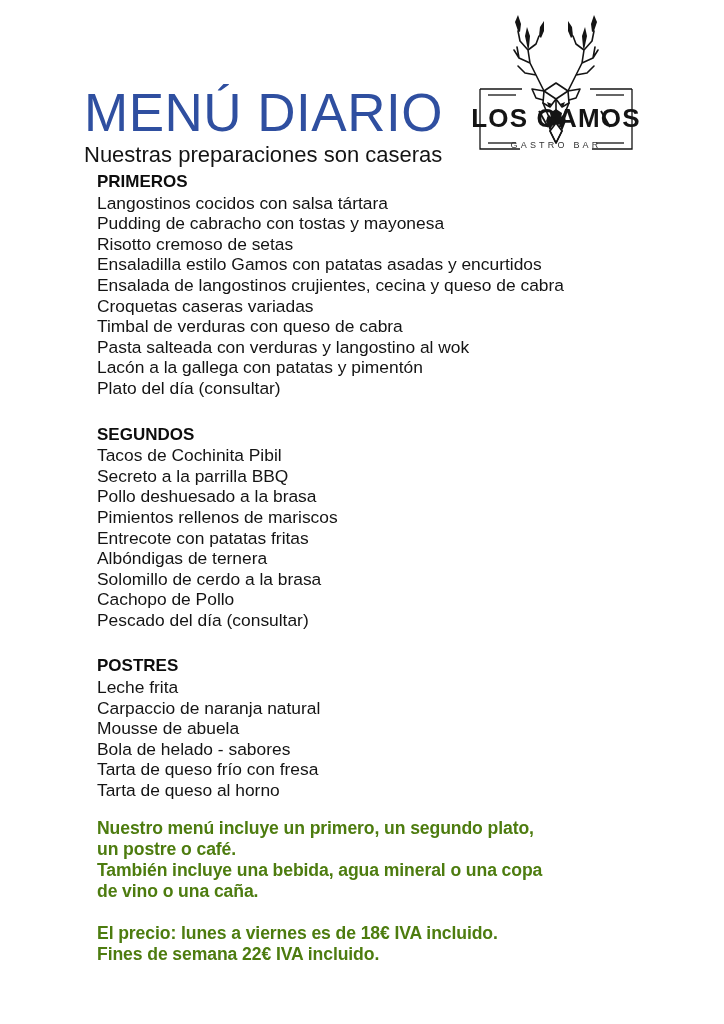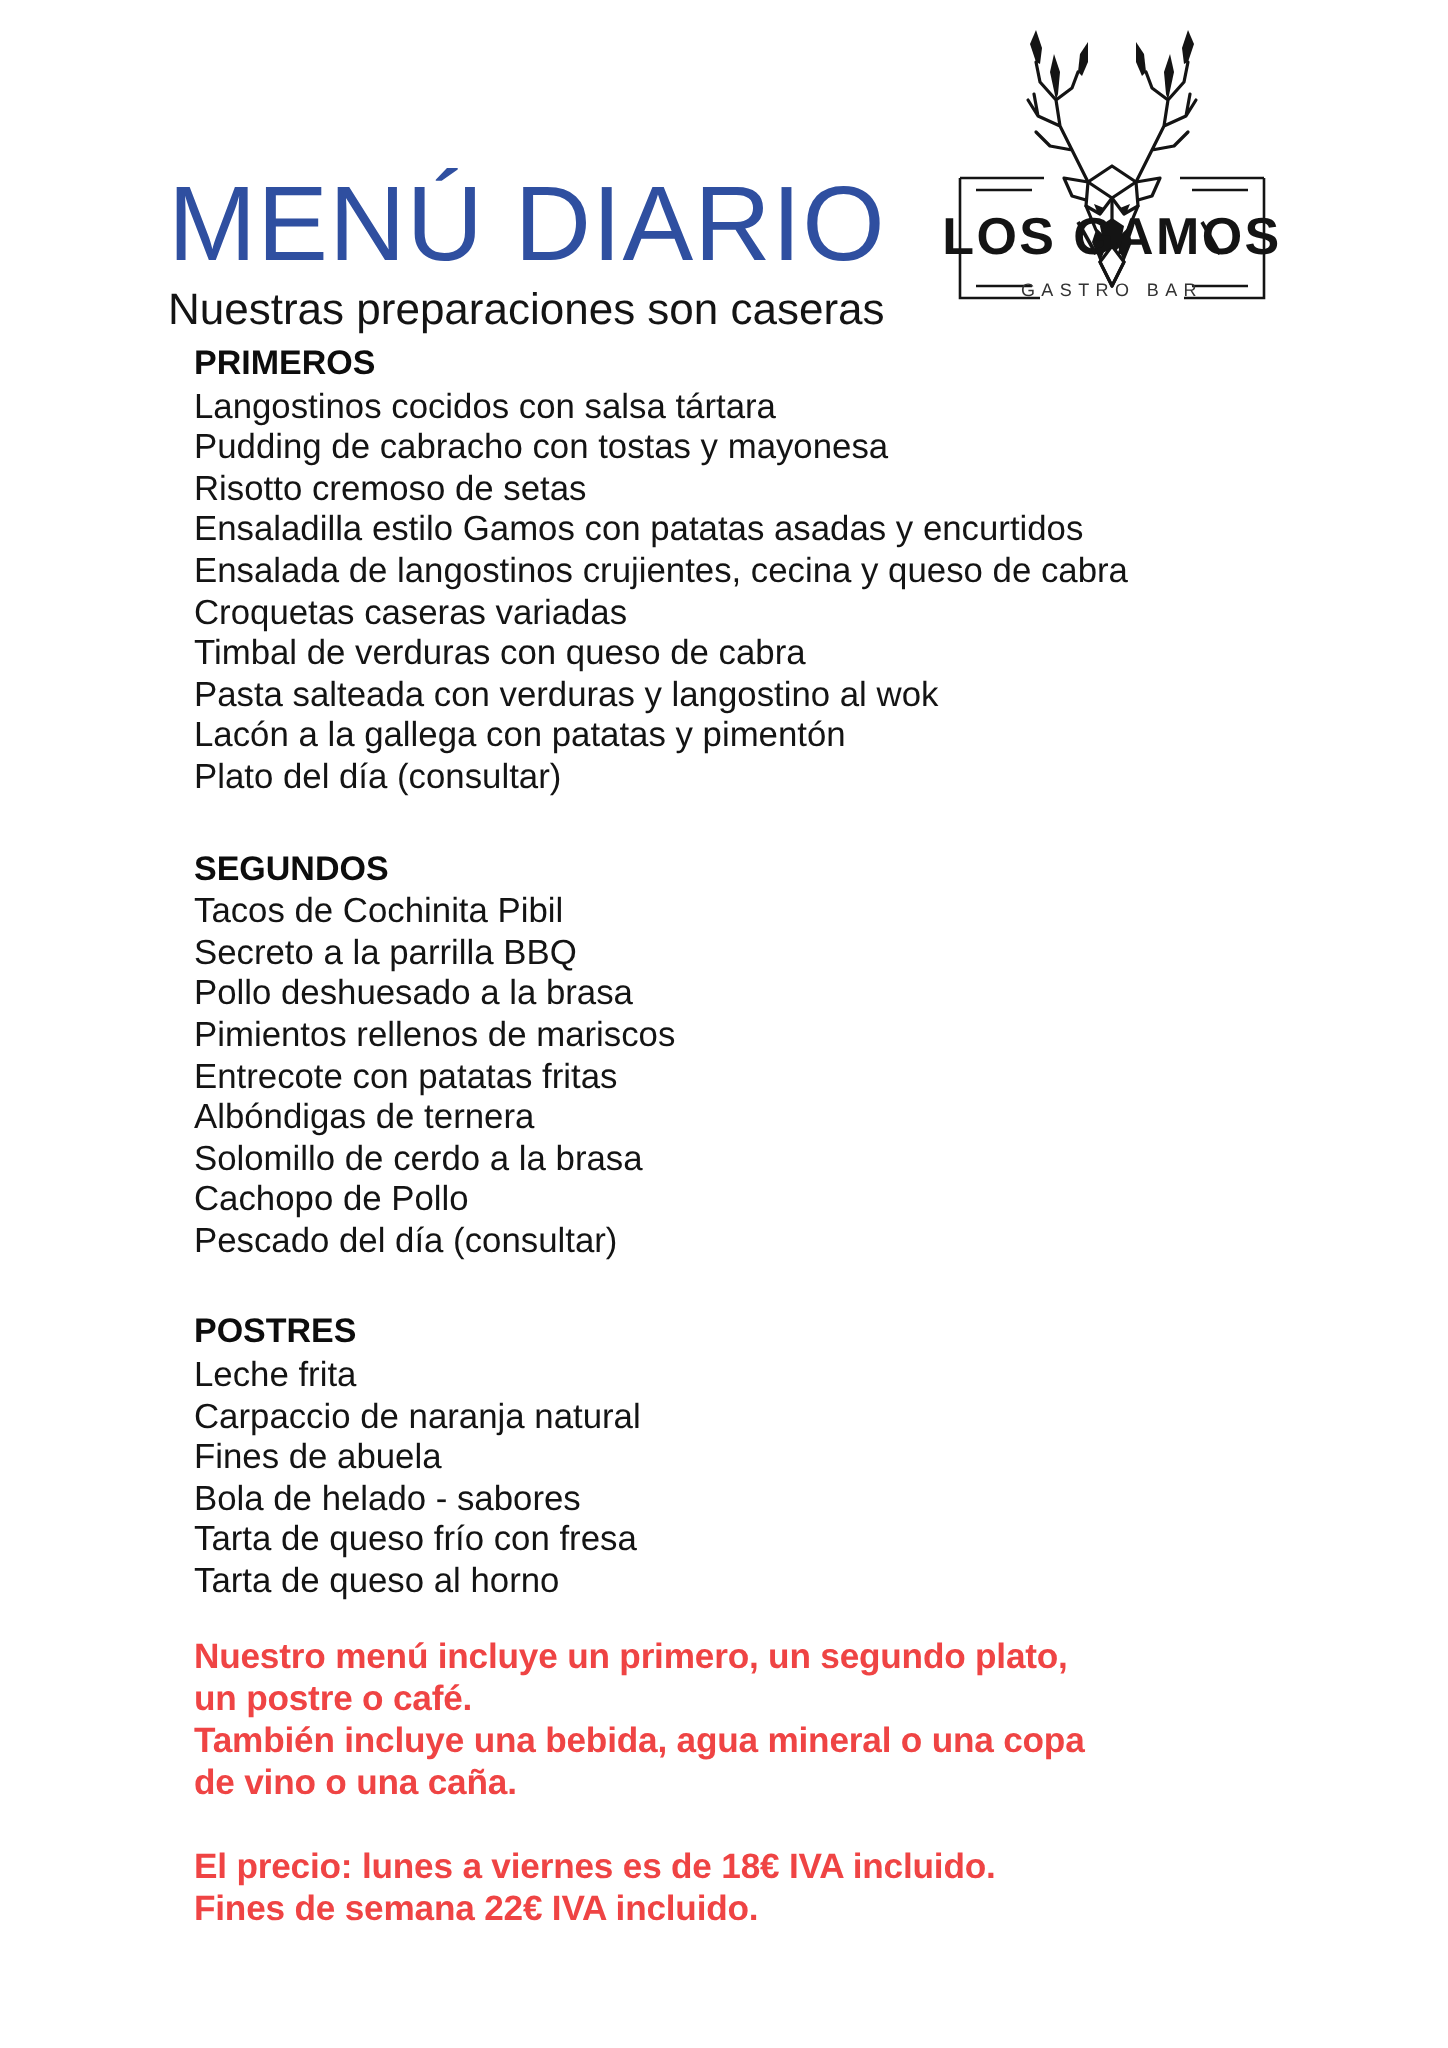--- a/index.html
+++ b/index.html
@@ -117,21 +117,21 @@
     left: 97px;
     top: 818px;
     width: 570px;
   }
 
   .note-line {
     font-family: "Liberation Sans", sans-serif;
     font-size: 17.6px;
     font-weight: bold;
     line-height: 21px;
-    color: #ef4444;
+    color: #4d7c0f;
     letter-spacing: -0.1px;
     white-space: nowrap;
     margin: 0;
   }
 
   .note-group + .note-group { margin-top: 21px; }
 </style>
 </head>
 <body>
 
@@ -230,21 +230,21 @@
         <li class="dish">Cachopo de Pollo</li>
         <li class="dish">Pescado del día (consultar)</li>
       </ul>
     </div>
 
     <div class="section">
       <div class="section-title">POSTRES</div>
       <ul class="dish-list">
         <li class="dish">Leche frita</li>
         <li class="dish">Carpaccio de naranja natural</li>
-        <li class="dish">Fines de abuela</li>
+        <li class="dish">Mousse de abuela</li>
         <li class="dish">Bola de helado - sabores</li>
         <li class="dish">Tarta de queso frío con fresa</li>
         <li class="dish">Tarta de queso al horno</li>
       </ul>
     </div>
   </div>
 
   <div class="footer">
     <div class="note-group">
       <div class="note-line">Nuestro menú incluye un primero, un segundo plato,</div>

